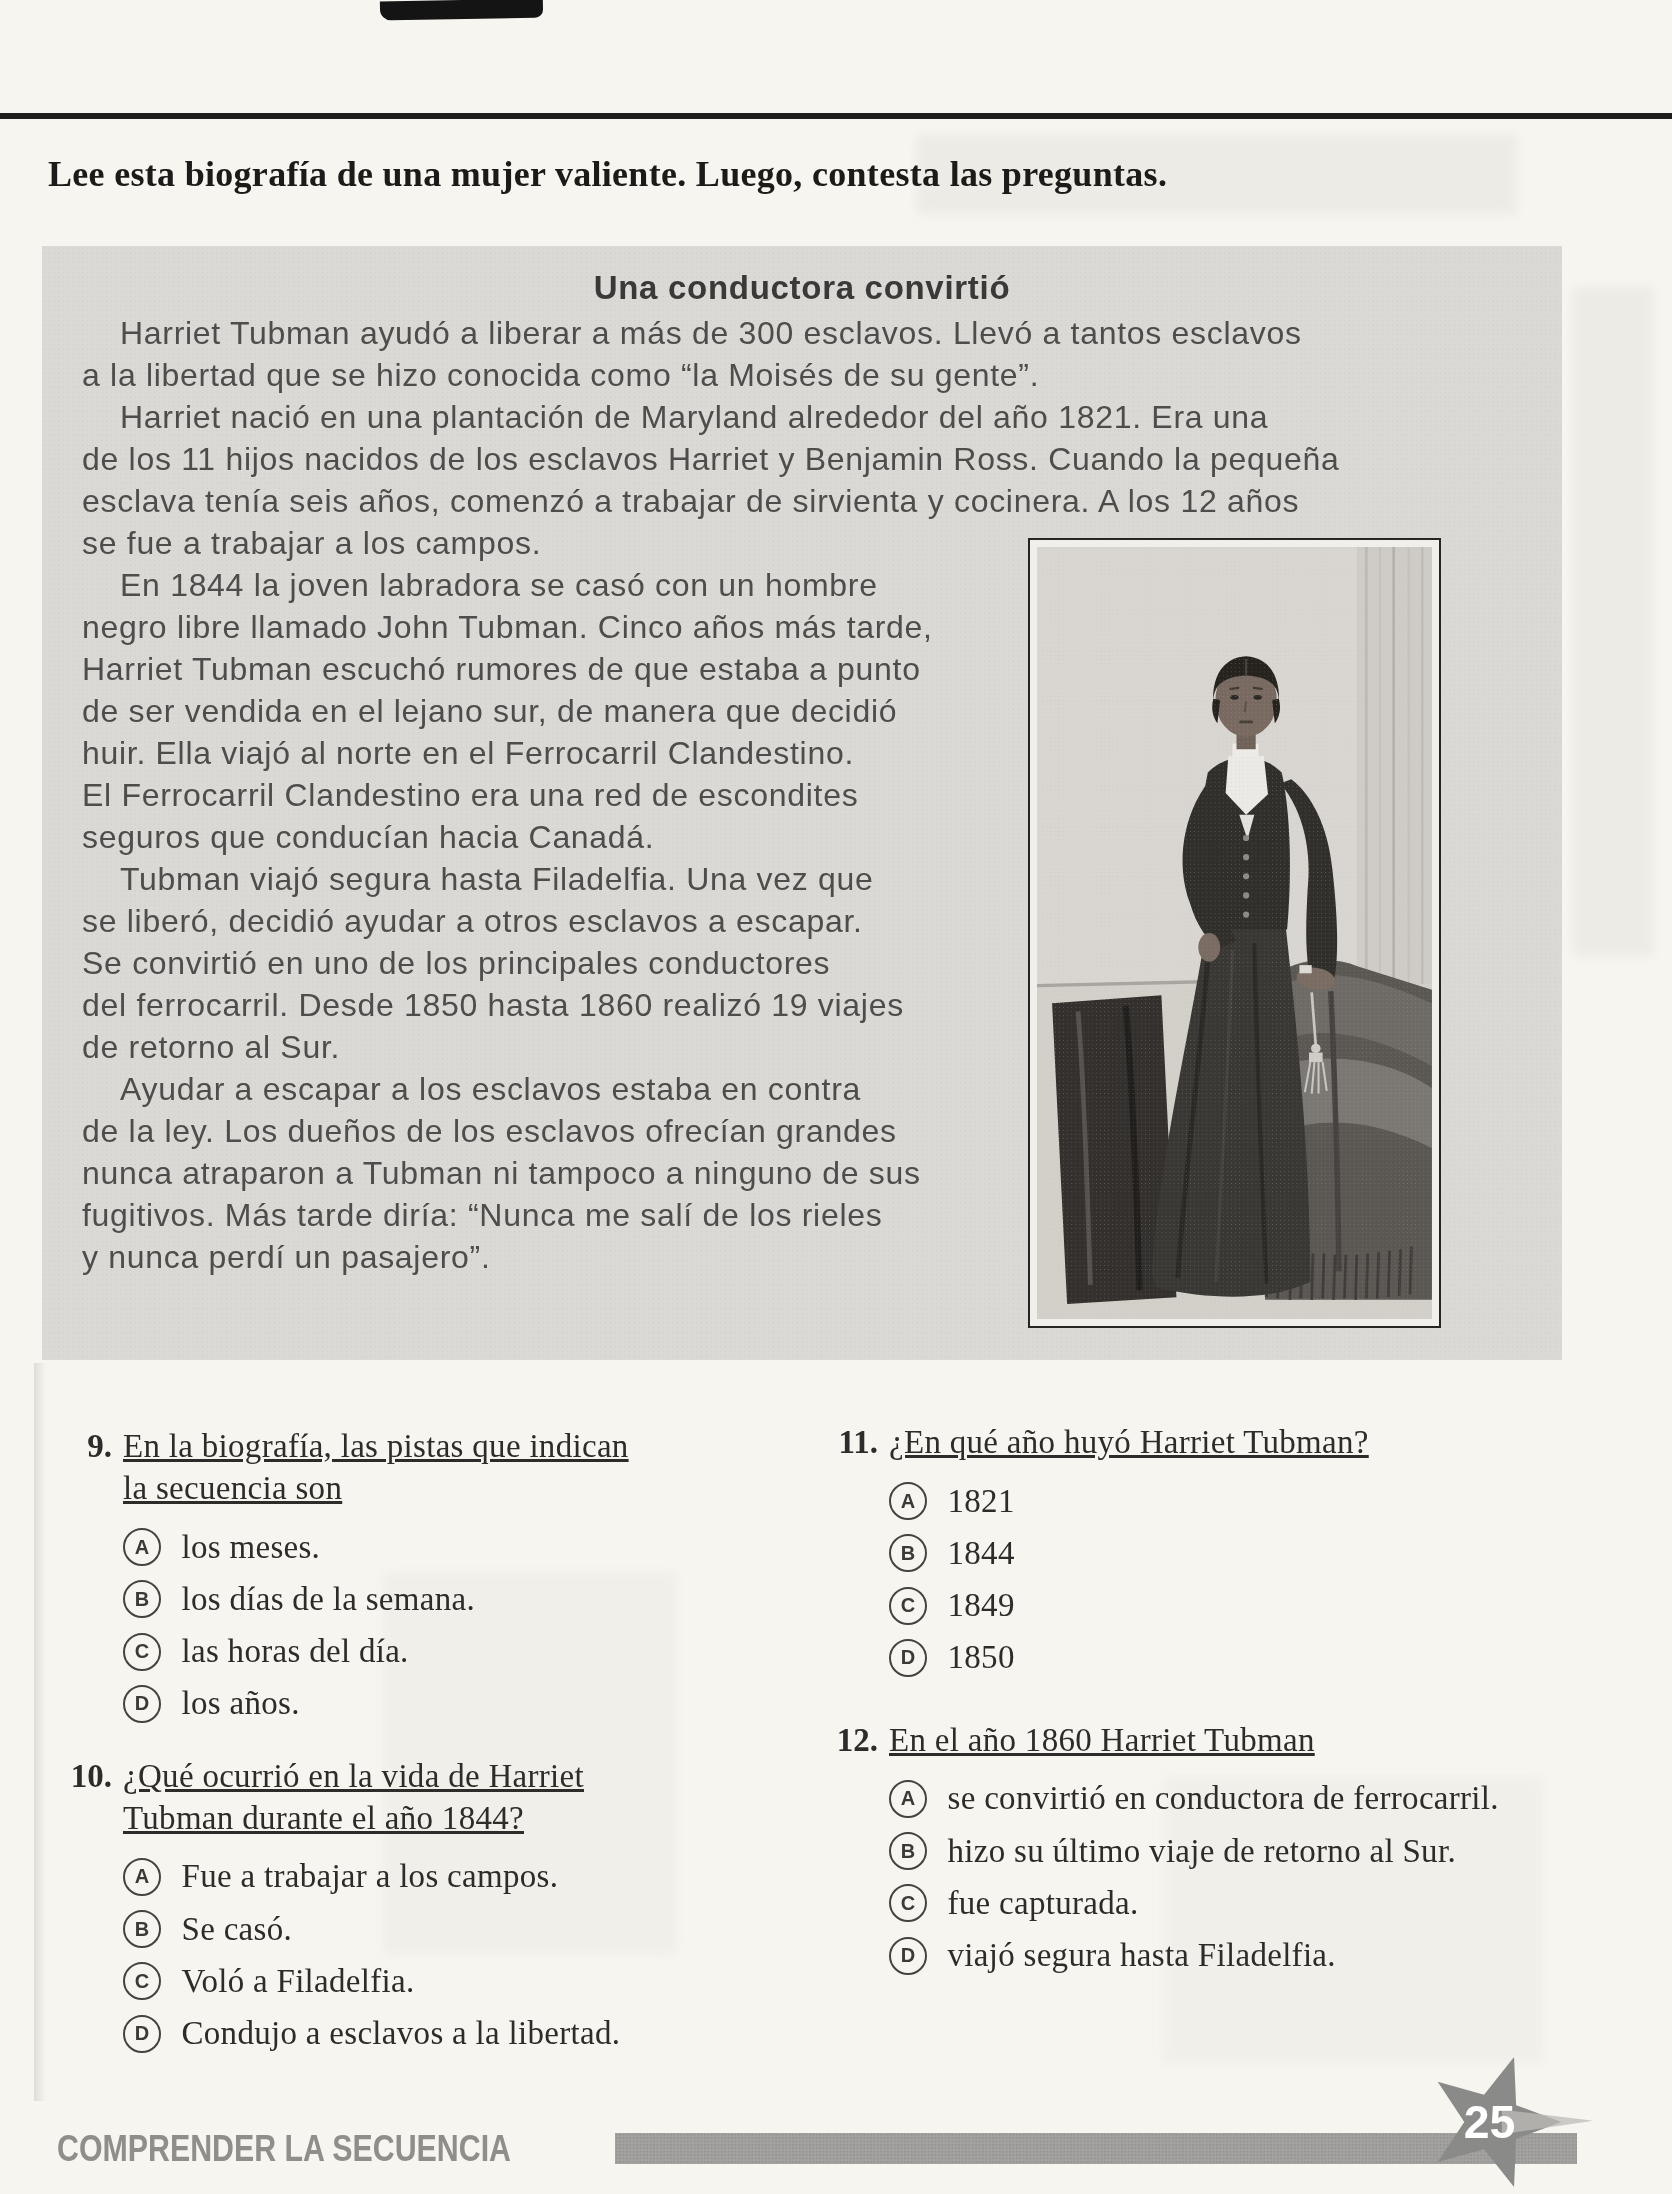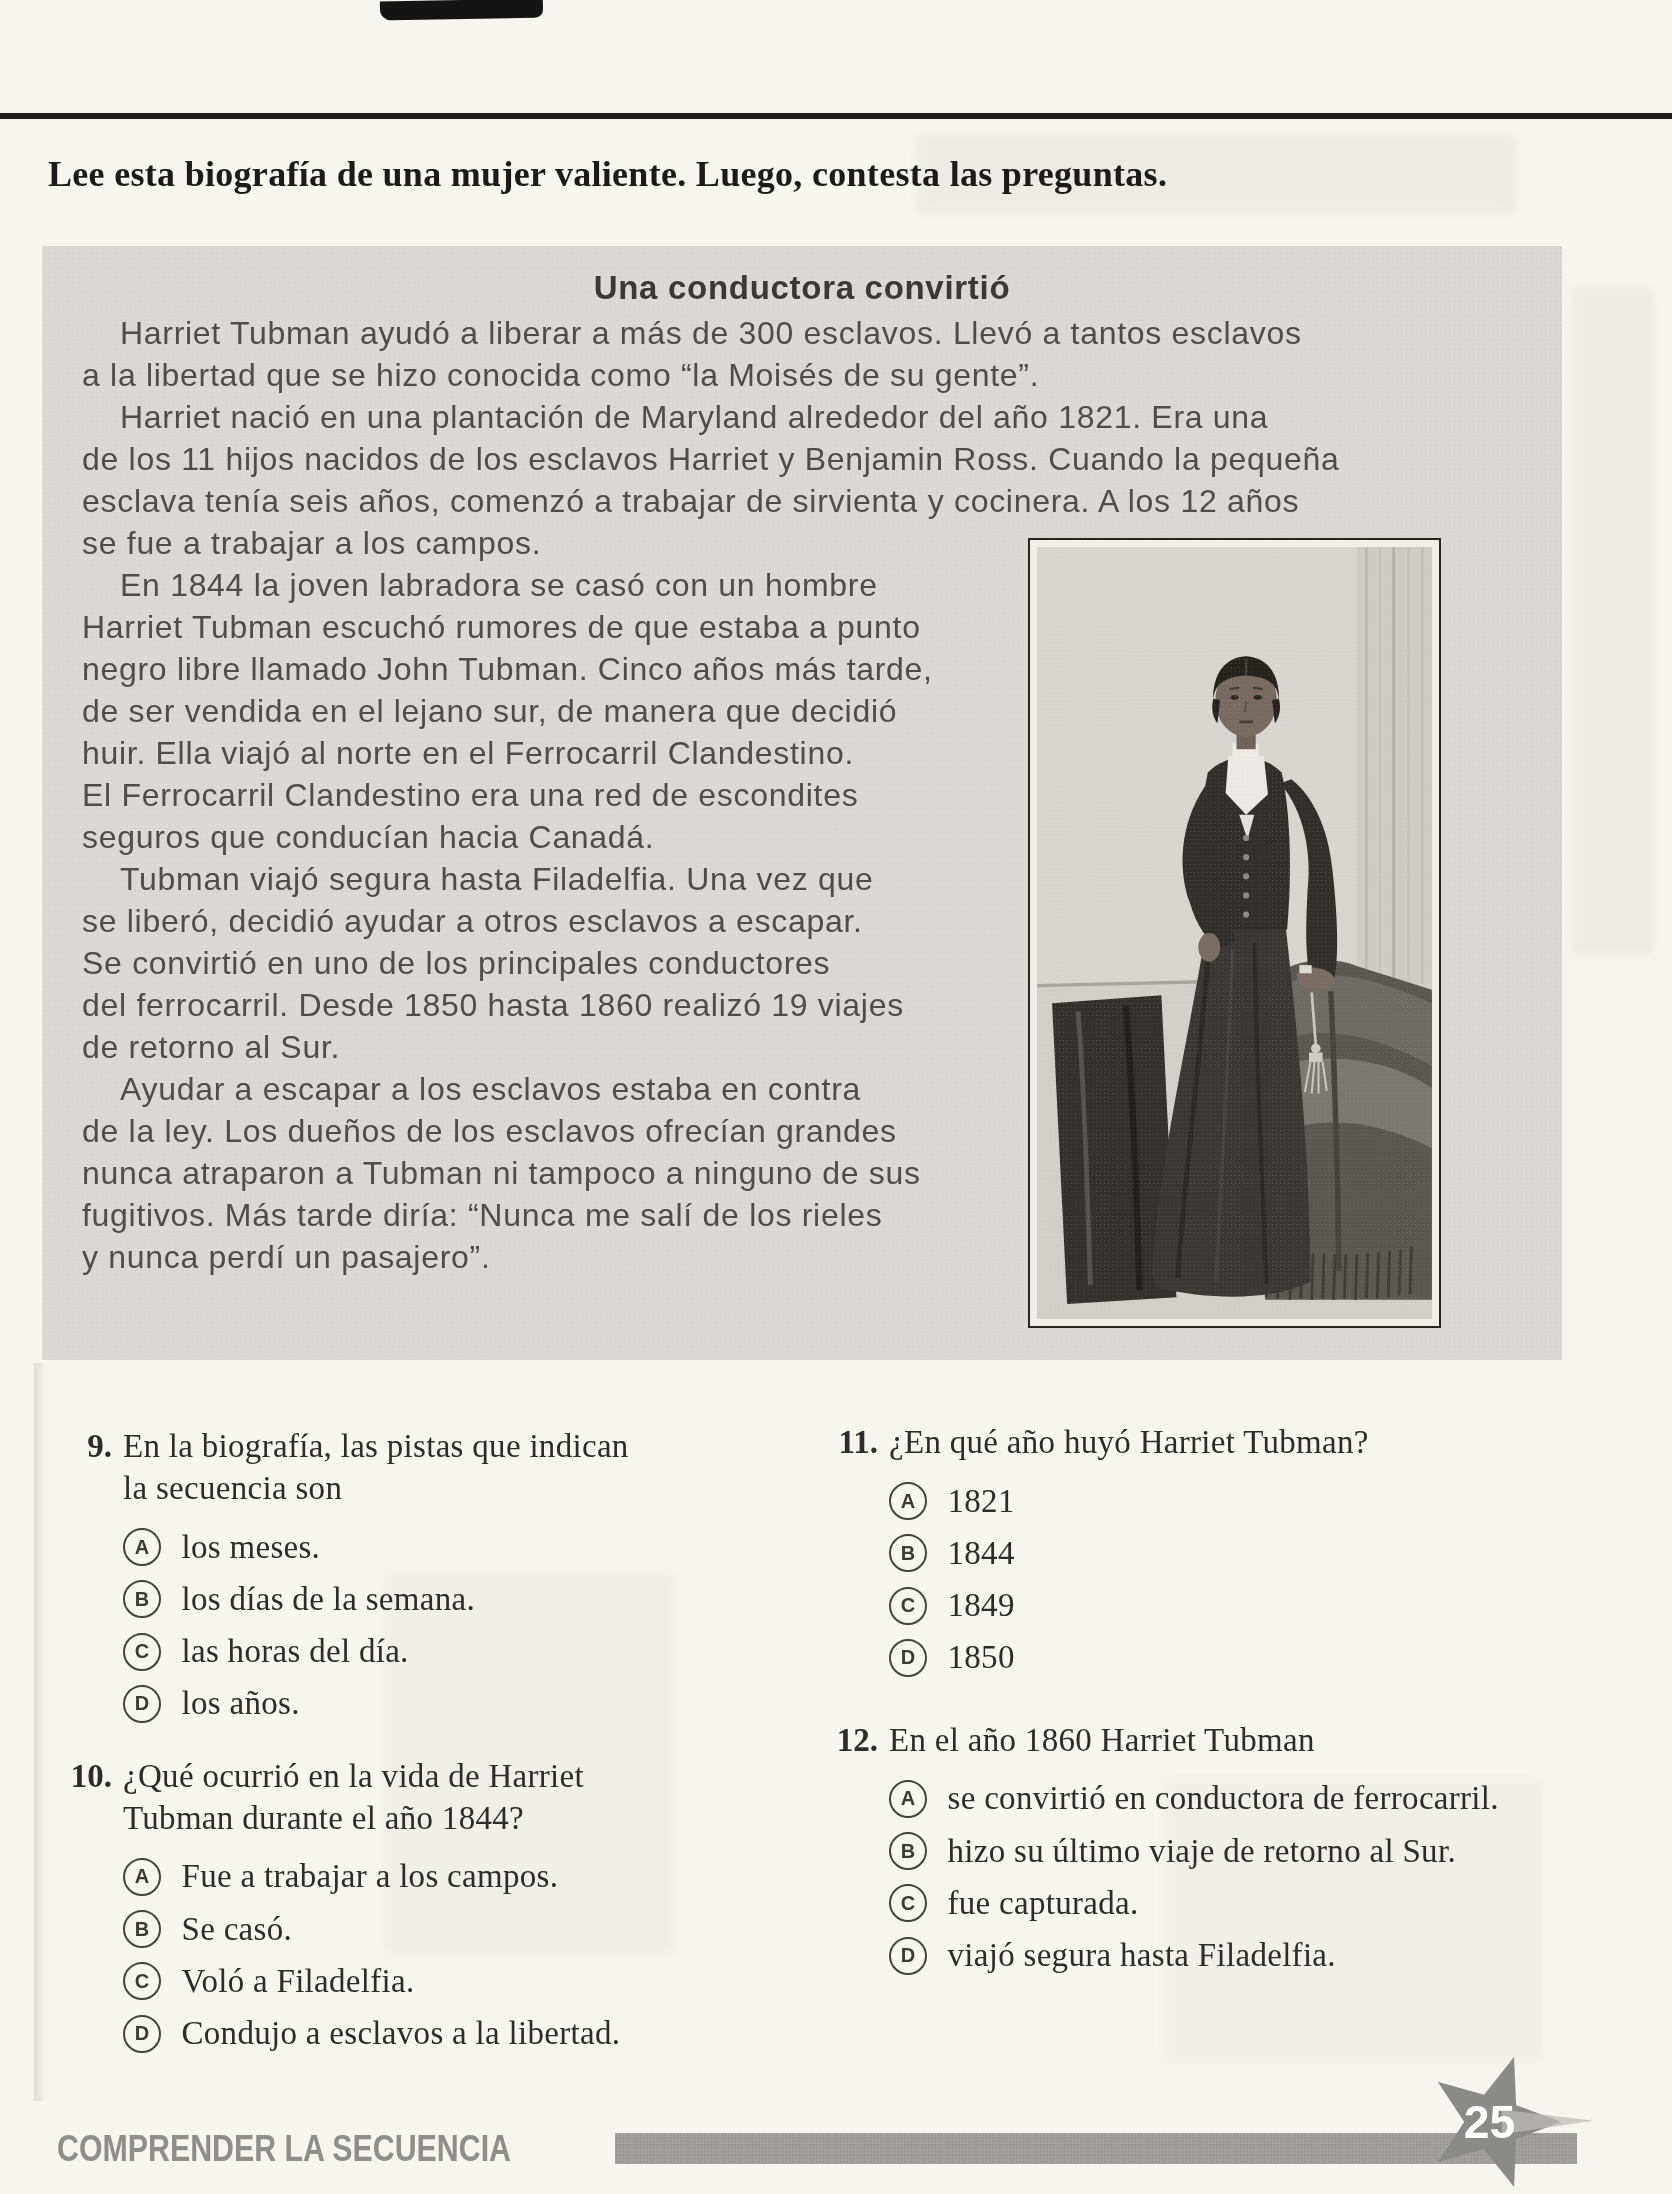--- a/index.html
+++ b/index.html
@@ -44,21 +44,21 @@
   .q-col{position:absolute;}
   #qcol-left{left:57px;top:1425px;width:745px;}
   #qcol-right{left:823px;top:1421px;width:841px;}
   .q{font-family:"Liberation Serif", serif;color:#2e2c2a;}
   #qcol-left .q + .q{margin-top:31px;}
   #qcol-right .q + .q{margin-top:41px;}
   .q-stem{display:flex;align-items:flex-start;}
   .q-num{display:inline-block;width:55px;text-align:right;font-weight:bold;font-size:33px;
          line-height:42px;flex:0 0 55px;}
   .stem-lines{display:block;margin-left:11px;}
-  .stem-line{display:block;font-size:33px;line-height:42px;letter-spacing:0.3px;white-space:nowrap;}
+  .stem-line{display:block;font-size:33px;line-height:42px;letter-spacing:0.3px;white-space:nowrap;text-decoration:underline;}
   .q-opts{margin-left:66px;margin-top:18px;}
   .opt{display:flex;align-items:center;height:40px;margin-top:12.3px;}
   .opt:first-child{margin-top:0;}
   .opt-circle{flex:0 0 34px;width:34px;height:34px;border:2.4px solid #45433f;border-radius:50%;
               display:flex;align-items:center;justify-content:center;
               font-family:"Liberation Sans", sans-serif;font-weight:bold;font-size:20px;color:#3c3a37;}
   .opt-text{margin-left:20.5px;font-size:33px;letter-spacing:0.3px;white-space:nowrap;color:#2e2c2a;}
 
   
   .footer-label{position:absolute;left:57px;top:2128px;font-weight:bold;font-size:37px;
@@ -181,22 +181,22 @@
     </div>
 
     <div class="bio-lines" id="bio-lines">
         <div class="bio-line indent">Harriet Tubman ayudó a liberar a más de 300 esclavos. Llevó a tantos esclavos</div>
         <div class="bio-line">a la libertad que se hizo conocida como “la Moisés de su gente”.</div>
         <div class="bio-line indent">Harriet nació en una plantación de Maryland alrededor del año 1821. Era una</div>
         <div class="bio-line">de los 11 hijos nacidos de los esclavos Harriet y Benjamin Ross. Cuando la pequeña</div>
         <div class="bio-line">esclava tenía seis años, comenzó a trabajar de sirvienta y cocinera. A los 12 años</div>
         <div class="bio-line">se fue a trabajar a los campos.</div>
         <div class="bio-line indent">En 1844 la joven labradora se casó con un hombre</div>
+        <div class="bio-line">negro libre llamado John Tubman. Cinco años más tarde,</div>
         <div class="bio-line">Harriet Tubman escuchó rumores de que estaba a punto</div>
-        <div class="bio-line">negro libre llamado John Tubman. Cinco años más tarde,</div>
         <div class="bio-line">de ser vendida en el lejano sur, de manera que decidió</div>
         <div class="bio-line">huir. Ella viajó al norte en el Ferrocarril Clandestino.</div>
         <div class="bio-line">El Ferrocarril Clandestino era una red de escondites</div>
         <div class="bio-line">seguros que conducían hacia Canadá.</div>
         <div class="bio-line indent">Tubman viajó segura hasta Filadelfia. Una vez que</div>
         <div class="bio-line">se liberó, decidió ayudar a otros esclavos a escapar.</div>
         <div class="bio-line">Se convirtió en uno de los principales conductores</div>
         <div class="bio-line">del ferrocarril. Desde 1850 hasta 1860 realizó 19 viajes</div>
         <div class="bio-line">de retorno al Sur.</div>
         <div class="bio-line indent">Ayudar a escapar a los esclavos estaba en contra</div>

